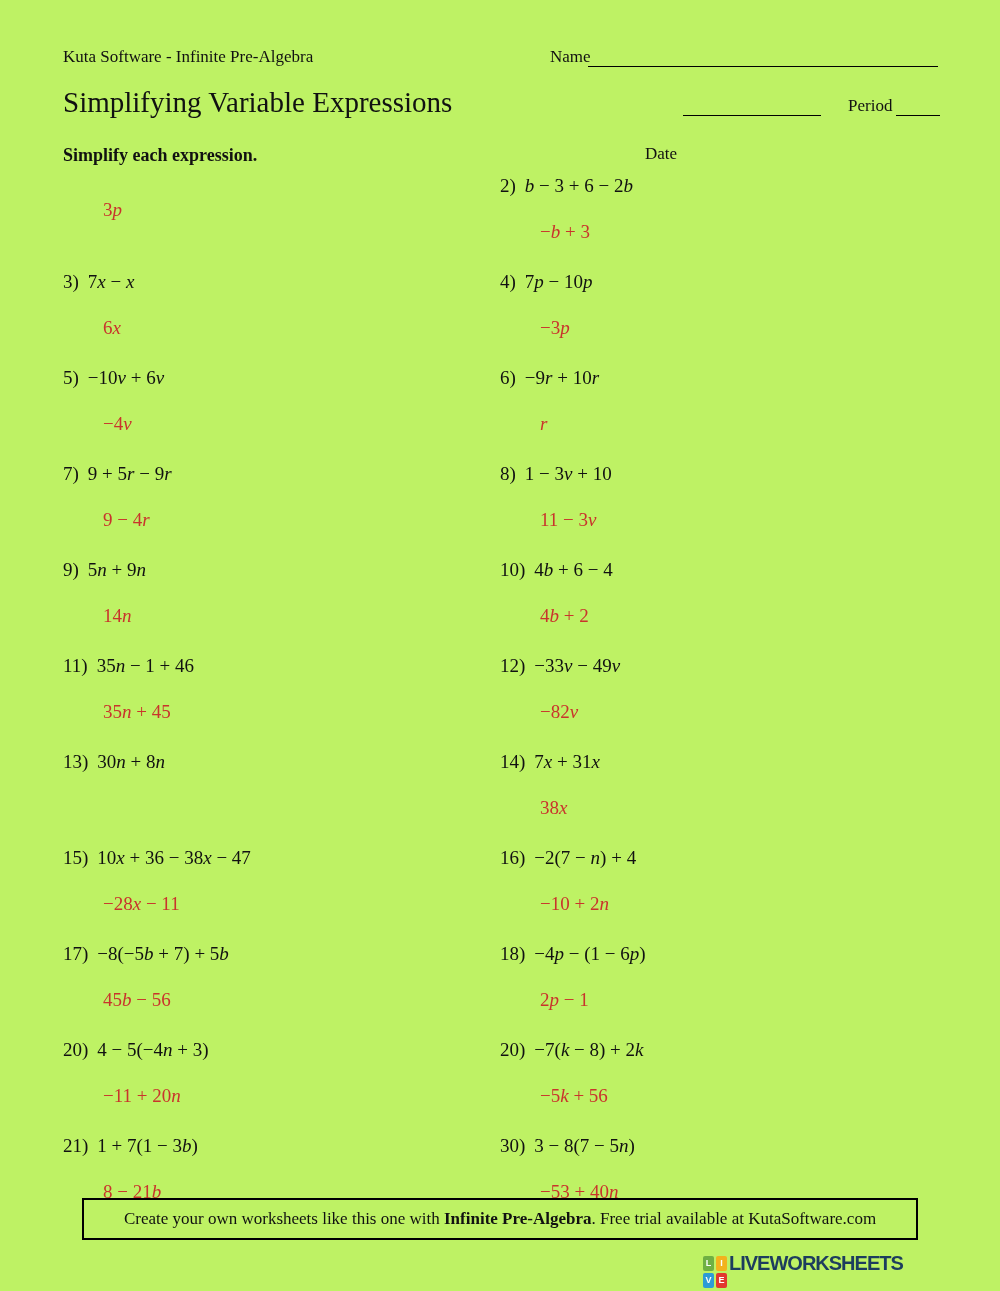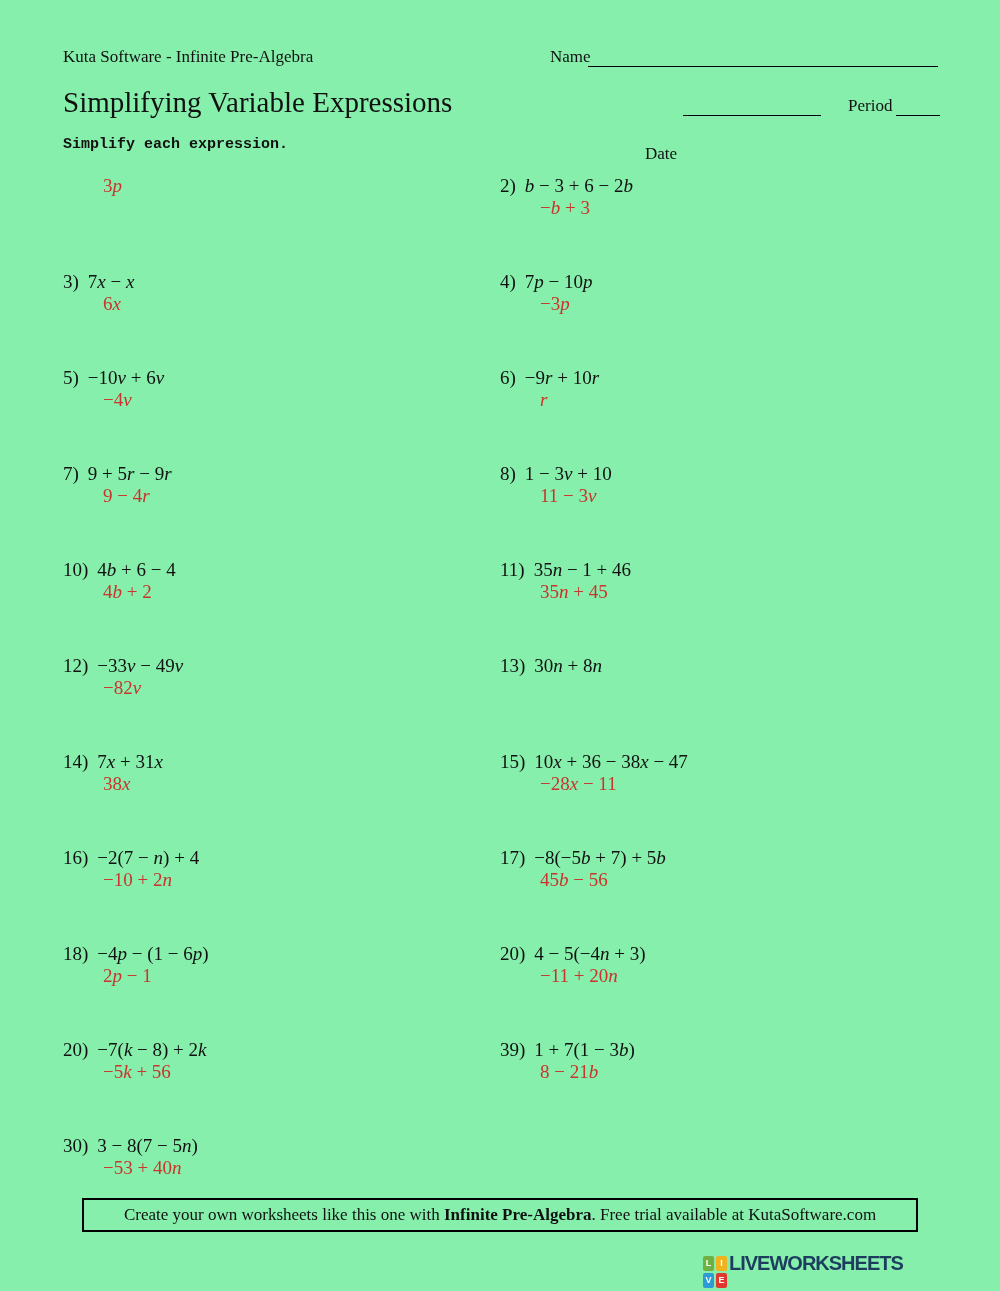--- a/index.html
+++ b/index.html
@@ -5,53 +5,53 @@
   :root{
     --ink:#111111;
     --answer-red:#c9342c;
     --logo-blue:#1d3d5e;
   }
   *{margin:0;padding:0;box-sizing:border-box;}
   body{background:#e8e8e8;font-family:"Liberation Serif",serif;color:var(--ink);}
   .page{
     position:relative;
     width:1000px;height:1291px;
-    background:#86efac;
+    background:#bef264;
     margin:0 auto;
     overflow:hidden;
   }
   .abs{position:absolute;}
   .brand{left:63px;top:47px;font-size:17px;}
   .name-label{left:550px;top:47px;font-size:17px;}
   .rule{border-bottom:1.5px solid #000;height:1px;}
   .name-rule{left:588px;top:66px;width:350px;}
   .title{left:63px;top:86px;font-size:29px;}
   .date-label{left:645px;top:96px;font-size:17px;margin-top:48px;}
   .date-rule{left:683px;top:115px;width:138px;}
   .period-label{left:848px;top:96px;font-size:17px;}
   .period-rule{left:896px;top:115px;width:44px;}
-  .instruction{left:63px;top:136px;font-size:15px;font-weight:bold;font-family:Liberation Mono, monospace;}
+  .instruction{left:63px;top:145px;font-size:18px;font-weight:bold;}
 
   .problems{
     position:absolute;left:63px;top:175px;width:900px;
     display:grid;
     grid-template-columns:437px auto;
     grid-auto-rows:96px;
   }
   .problem{font-size:19px;}
   .pline{height:22px;white-space:nowrap;}
   .pnum{display:inline-block;margin-right:9px;}
   .math i{font-style:italic;}
   .answer{
-    margin-left:40px;margin-top:0;height:22px;
+    margin-left:40px;margin-top:24px;height:22px;
     color:var(--answer-red);white-space:nowrap;
   }
 
   .footer-box{
-    position:absolute;left:82px;top:1198px;width:836px;height:34px;
+    position:absolute;left:82px;top:1198px;width:836px;height:42px;
     border:2px solid #000;
     display:flex;align-items:center;justify-content:center;
     font-size:17px;
   }
   .footer-box b{font-weight:bold;}
 
   .logo-icon{
     position:absolute;left:703px;top:1256px;
     display:grid;grid-template-columns:11px 11px;grid-auto-rows:15px;gap:2px;
   }
@@ -135,20 +135,26 @@
       <div class="math answer">9 − 4<i>r</i></div>
     </div>
 
     <div class="problem">
       <div class="pline">
         <span class="pnum">8)</span><span class="math expr">1 − 3<i>v</i> + 10</span>
       </div>
       <div class="math answer">11 − 3<i>v</i></div>
     </div>
 
+    <div class="problem">
+      <div class="pline">
+        <span class="pnum">9)</span><span class="math expr">5<i>n</i> + 9<i>n</i></span>
+      </div>
+      <div class="math answer">14<i>n</i></div>
+    </div>
 
     <div class="problem">
       <div class="pline">
         <span class="pnum">10)</span><span class="math expr">4<i>b</i> + 6 − 4</span>
       </div>
       <div class="math answer">4<i>b</i> + 2</div>
     </div>
 
     <div class="problem">
       <div class="pline">
@@ -214,21 +220,21 @@
 
     <div class="problem">
       <div class="pline">
         <span class="pnum">20)</span><span class="math expr">−7(<i>k</i> − 8) + 2<i>k</i></span>
       </div>
       <div class="math answer">−5<i>k</i> + 56</div>
     </div>
 
     <div class="problem">
       <div class="pline">
-        <span class="pnum">39)</span><span class="math expr">1 + 7(1 − 3<i>b</i>)</span>
+        <span class="pnum">21)</span><span class="math expr">1 + 7(1 − 3<i>b</i>)</span>
       </div>
       <div class="math answer">8 − 21<i>b</i></div>
     </div>
 
     <div class="problem">
       <div class="pline">
         <span class="pnum">30)</span><span class="math expr">3 − 8(7 − 5<i>n</i>)</span>
       </div>
       <div class="math answer">−53 + 40<i>n</i></div>
     </div>

